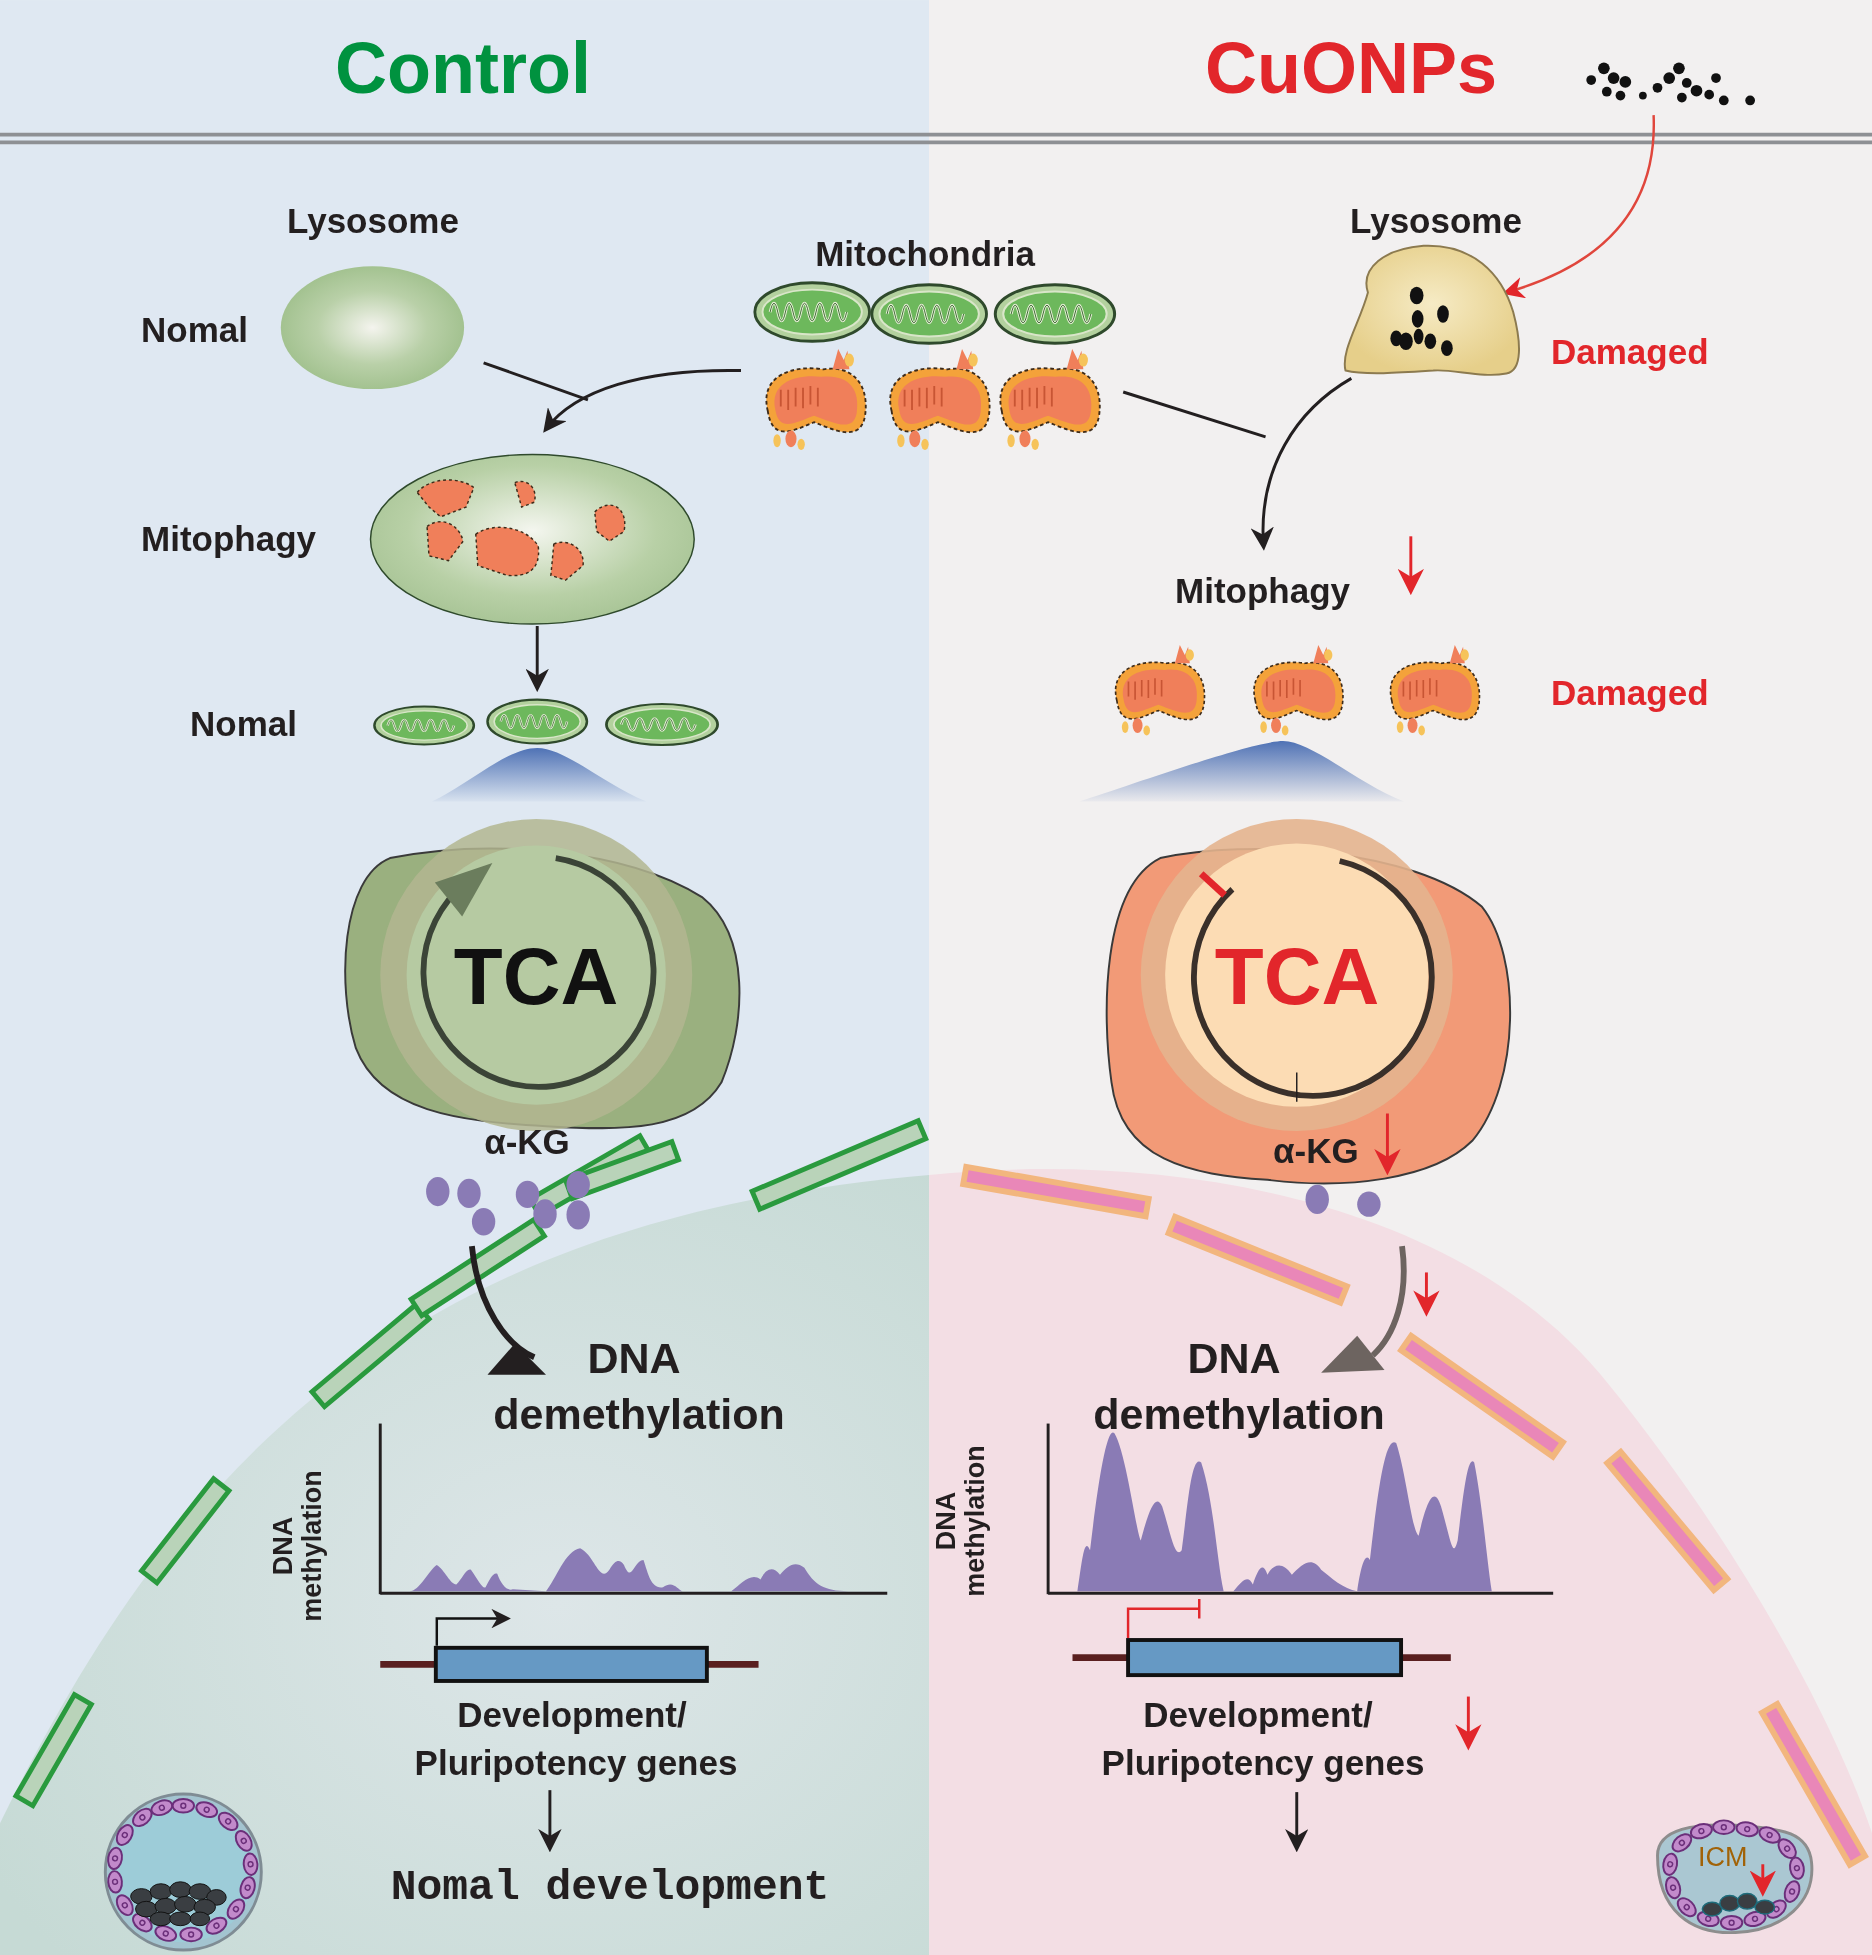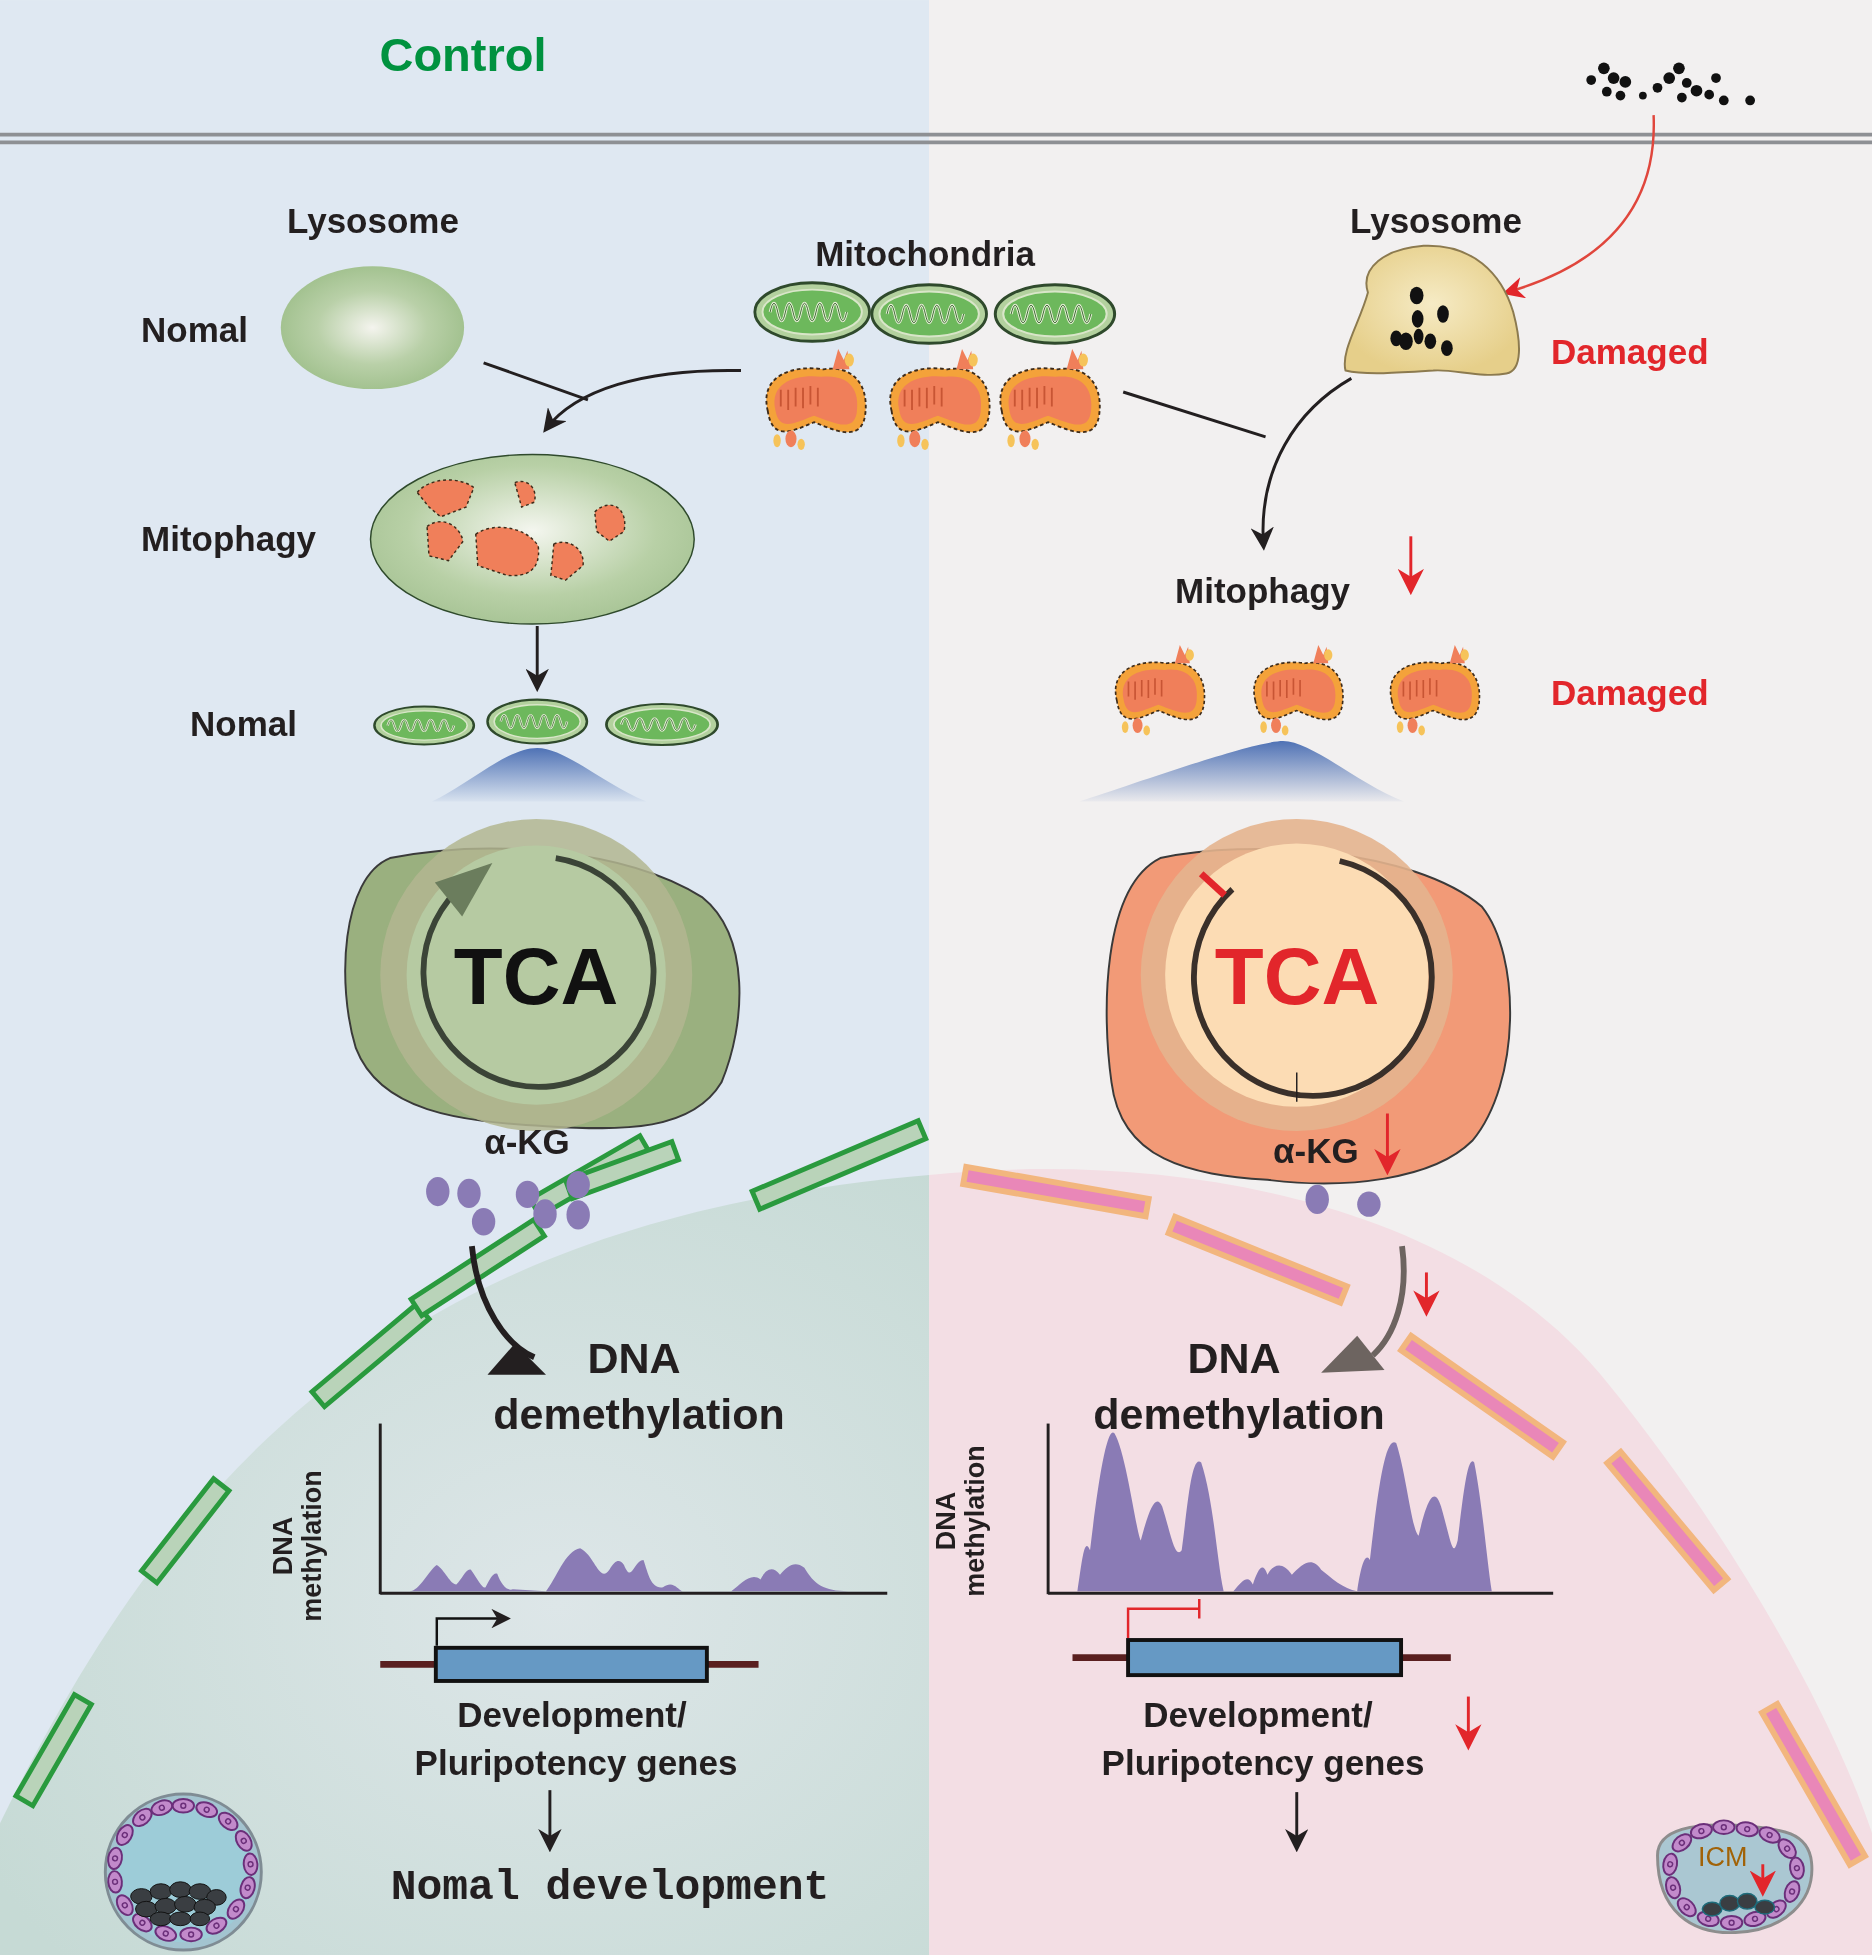--- a/index.html
+++ b/index.html
@@ -1,19 +1,19 @@
 <!DOCTYPE html>
 <html><head>
 <meta charset="utf-8">
 <style>
   html,body{margin:0;padding:0;}
   body{width:1872px;height:1955px;position:relative;overflow:hidden;font-family:"Liberation Sans",sans-serif;background:#f2f0f0;}
   #stage{position:absolute;left:0;top:0;width:1872px;height:1955px;}
   .lbl{position:absolute;font-family:"Liberation Sans",sans-serif;font-weight:bold;color:#231f20;white-space:nowrap;}
-  .title{font-size:47px;}
+  .title{font-size:72px;}
   .t36{font-size:35px;}
   .t44{font-size:43px;}
   .red{color:#e2262b;}
   .green{color:#00923f;}
   .center{transform:translateX(-50%);}
 </style>
 </head>
 <body>
 
 <div id="stage">
@@ -316,20 +316,21 @@
       <ellipse cx="1756" cy="1958" rx="10" ry="7"></ellipse>
           <ellipse cx="1774" cy="1952" rx="10" ry="8"></ellipse>
       <ellipse cx="1792" cy="1950" rx="10" ry="8"></ellipse>
           <ellipse cx="1810" cy="1956" rx="10" ry="7"></ellipse>
     </g>
     <line x1="1808" y1="1912" x2="1808" y2="1940" stroke="#e2262b" stroke-width="3" marker-end="url(#ahr)"></line>
   </g>
 </svg>
 
 <div class="lbl title green center" style="left:463px;top:27px;">Control</div>
+<div class="lbl title red center" style="left:1351px;top:27px;">CuONPs</div>
 
 <div class="lbl t36 center" style="left:373px;top:201px;">Lysosome</div>
 <div class="lbl t36" style="left:141px;top:310px;">Nomal</div>
 <div class="lbl t36 center" style="left:925px;top:234px;">Mitochondria</div>
 <div class="lbl t36 center" style="left:1436px;top:201px;">Lysosome</div>
 <div class="lbl t36 red" style="left:1551px;top:332px;">Damaged</div>
 
 <div class="lbl t36" style="left:141px;top:519px;">Mitophagy</div>
 <div class="lbl t36" style="left:1175px;top:571px;">Mitophagy</div>
 

